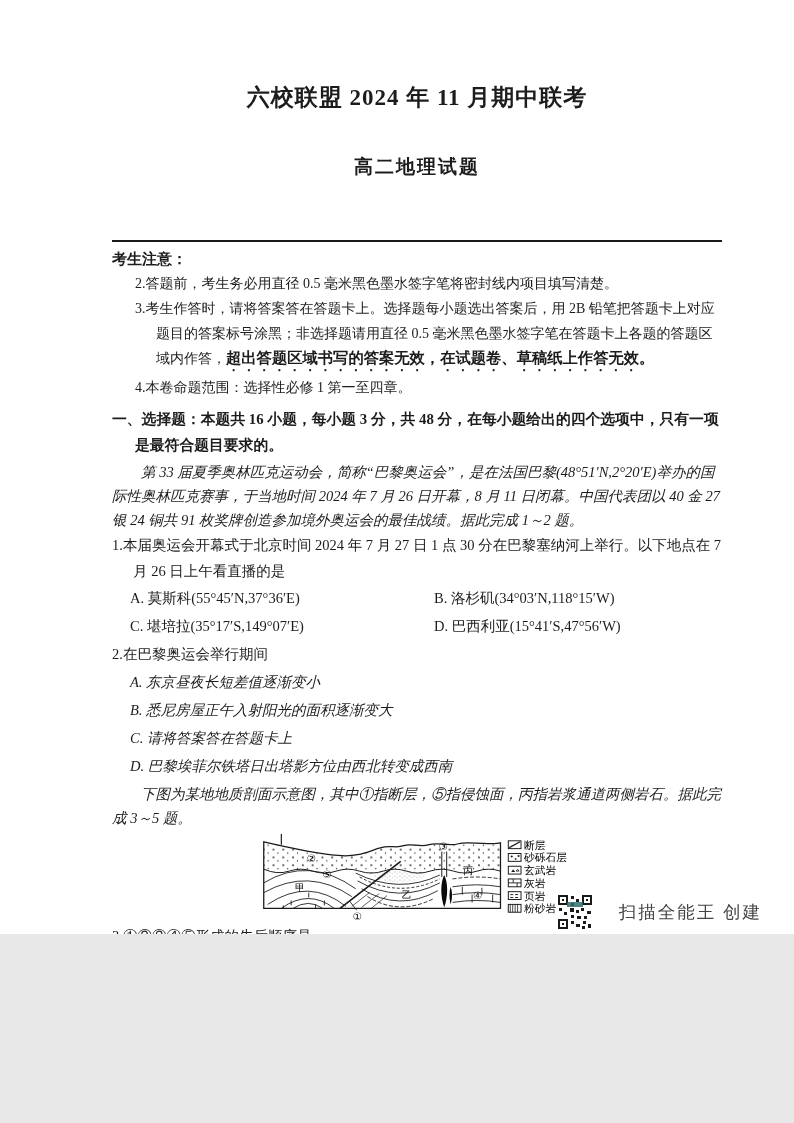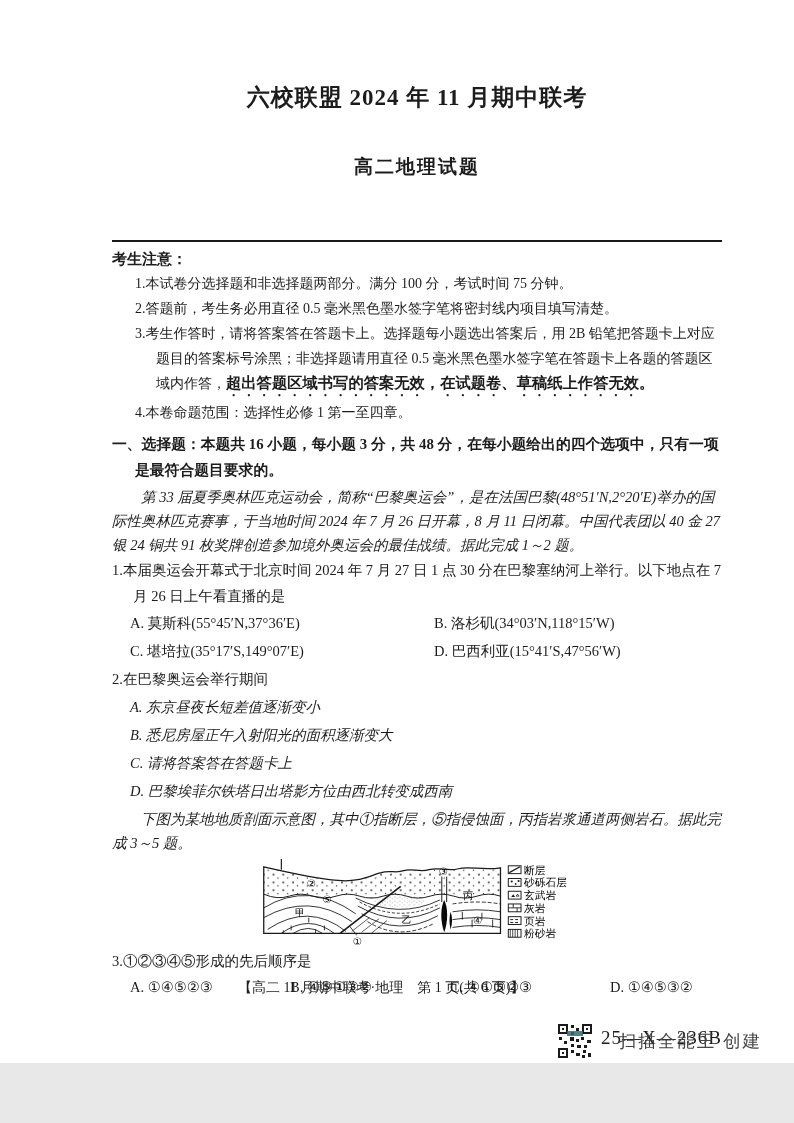--- a/index.html
+++ b/index.html
@@ -1,18 +1,18 @@
 <!DOCTYPE html>
 <html><head>
 <meta charset="utf-8">
 <style>
   html,body{margin:0;padding:0;background:#e8e8e8;}
   .page{
     position:relative;
-    width:794px;height:1063px;
+    width:794px;height:934px;
     margin:0 auto;
     background:#ffffff;
     box-sizing:border-box;
     padding:84px 72px 0 112px;
     font-family:"Liberation Serif","DejaVu Serif",serif;
     color:#1c1c1c;
     overflow:hidden;
   }
   .title{
     margin:0;text-align:center;
@@ -81,21 +81,20 @@
 
 <div class="page">
 
   <h1 class="title">六校联盟 2024 年 11 月期中联考</h1>
   <h2 class="subtitle">高二地理试题</h2>
 
   <div class="rule"></div>
 
   <div class="notice">
     <div class="notice-head">考生注意：</div>
-    <div class="nitem">1.本试卷分选择题和非选择题两部分。满分 100 分，考试时间 75 分钟。</div>
     <div class="nitem">2.答题前，考生务必用直径 0.5 毫米黑色墨水签字笔将密封线内项目填写清楚。</div>
     <div class="nitem"><span>3.考生作答时，请将答案答在答题卡上。选择题每小题选出答案后，用 2B 铅笔把答题卡上对应题目的答案标号涂黑；非选择题请用直径 0.5 毫米黑色墨水签字笔在答题卡上各题的答题区域内作答，</span><span class="em">超出答题区域书写的答案无效，在试题卷、草稿纸上作答无效。</span></div>
     <div class="nitem">4.本卷命题范围：选择性必修 1 第一至四章。</div>
   </div>
 
   <div class="sec-head">一、选择题：本题共 16 小题，每小题 3 分，共 48 分，在每小题给出的四个选项中，只有一项是最符合题目要求的。</div>
 
   <p class="stim">第 33 届夏季奥林匹克运动会，简称“巴黎奥运会”，是在法国巴黎(48°51′N,2°20′E)举办的国际性奥林匹克赛事，于当地时间 2024 年 7 月 26 日开幕，8 月 11 日闭幕。中国代表团以 40 金 27 银 24 铜共 91 枚奖牌创造参加境外奥运会的最佳战绩。据此完成 1～2 题。</p>
 
   <div>

